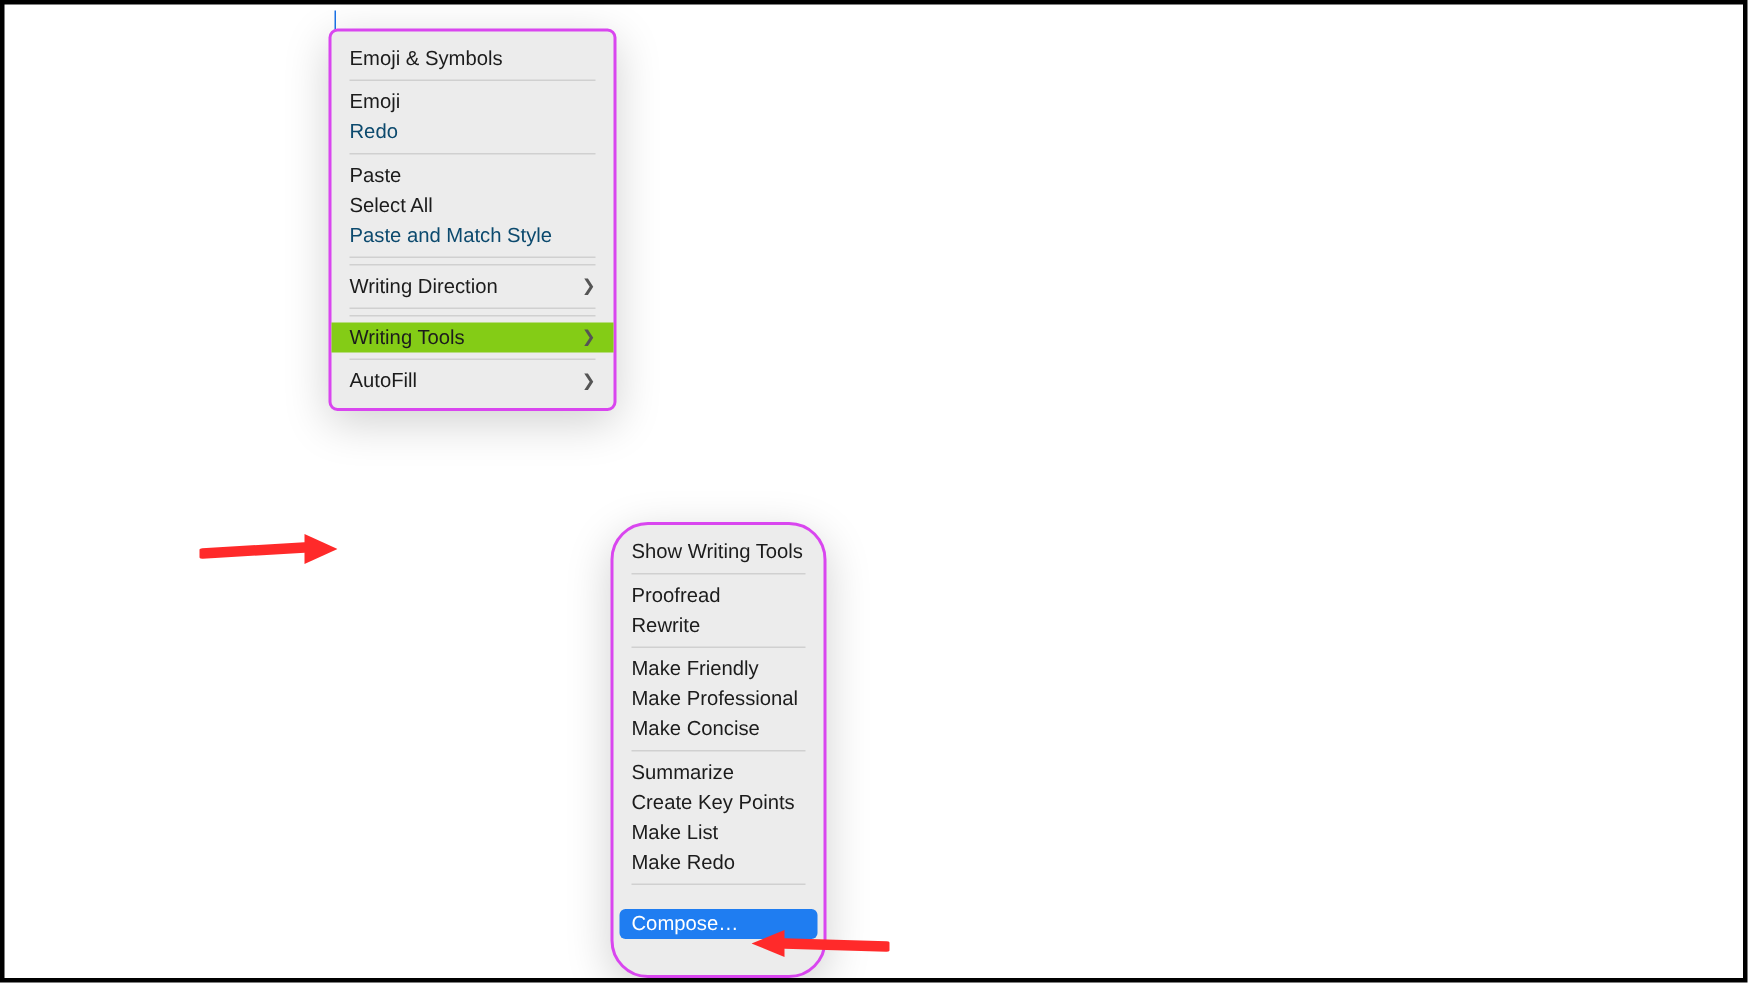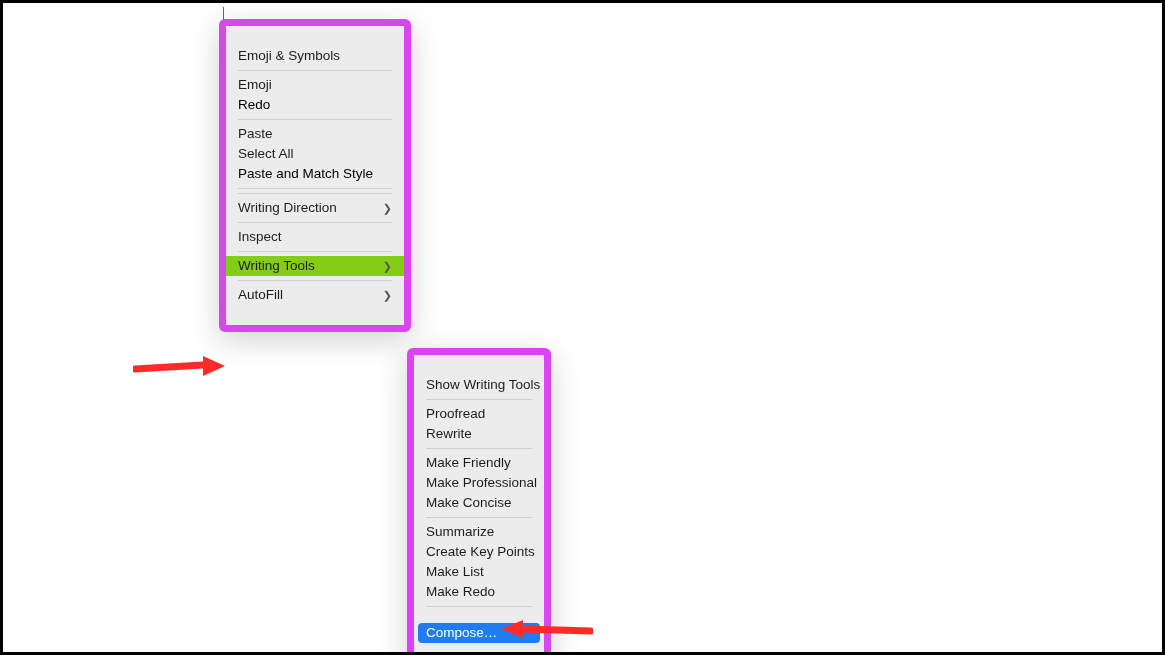--- a/index.html
+++ b/index.html
@@ -18,55 +18,56 @@
     position: absolute;
     top: 4px;
     left: 220px;
     width: 1px;
     height: 14px;
     background: #1a73e8;
   }
   .menu {
     position: absolute;
     background: #ececec;
-    border: 7px solid #d946ef;
+    border: 2px solid #d946ef;
     border-radius: 6px;
     box-shadow: 0 8px 30px rgba(0,0,0,0.18);
-    padding: 20px 0;
+    padding: 8px 0;
   }
   .menu.main {
     top: 16px;
     left: 216px;
     width: 192px;
   }
   .menu.sub {
     top: 345px;
     left: 404px;
     width: 144px;
+    border-radius: 25px;
   }
   .menu-item {
     display: flex;
     align-items: center;
     justify-content: space-between;
     height: 20px;
     padding: 0 12px;
     font-size: 13.5px;
     line-height: 20px;
     color: #1c1c1c;
     white-space: nowrap;
   }
   .menu-item.selected {
     background: #1f7df1;
     color: #ffffff;
     border-radius: 4px;
     margin: 16px 4px;
     padding: 0 8px;
   }
   .menu-item.disabled {
-    color: #000000;
+    color: #0c4a6e;
     align-items: flex-end;
   }
   .menu-item.highlight {
     background: #84cc16;
   }
   .menu-sep {
     height: 1px;
     background: #d0d0d0;
     margin: 4px 12px;
   }
@@ -107,23 +108,20 @@
   <div class="menu-item disabled">
     <span>Paste and Match Style</span>
   </div>
   <div class="menu-sep"></div>
   <div class="menu-sep"></div>
   <div class="menu-item">
     <span>Writing Direction</span>
     <span class="submenu-arrow">❯</span>
   </div>
   <div class="menu-sep"></div>
-  <div class="menu-item">
-    <span>Inspect</span>
-  </div>
   <div class="menu-sep"></div>
   <div class="menu-item highlight">
     <span>Writing Tools</span>
     <span class="submenu-arrow">❯</span>
   </div>
   <div class="menu-sep"></div>
   <div class="menu-item">
     <span>AutoFill</span>
     <span class="submenu-arrow">❯</span>
   </div>

